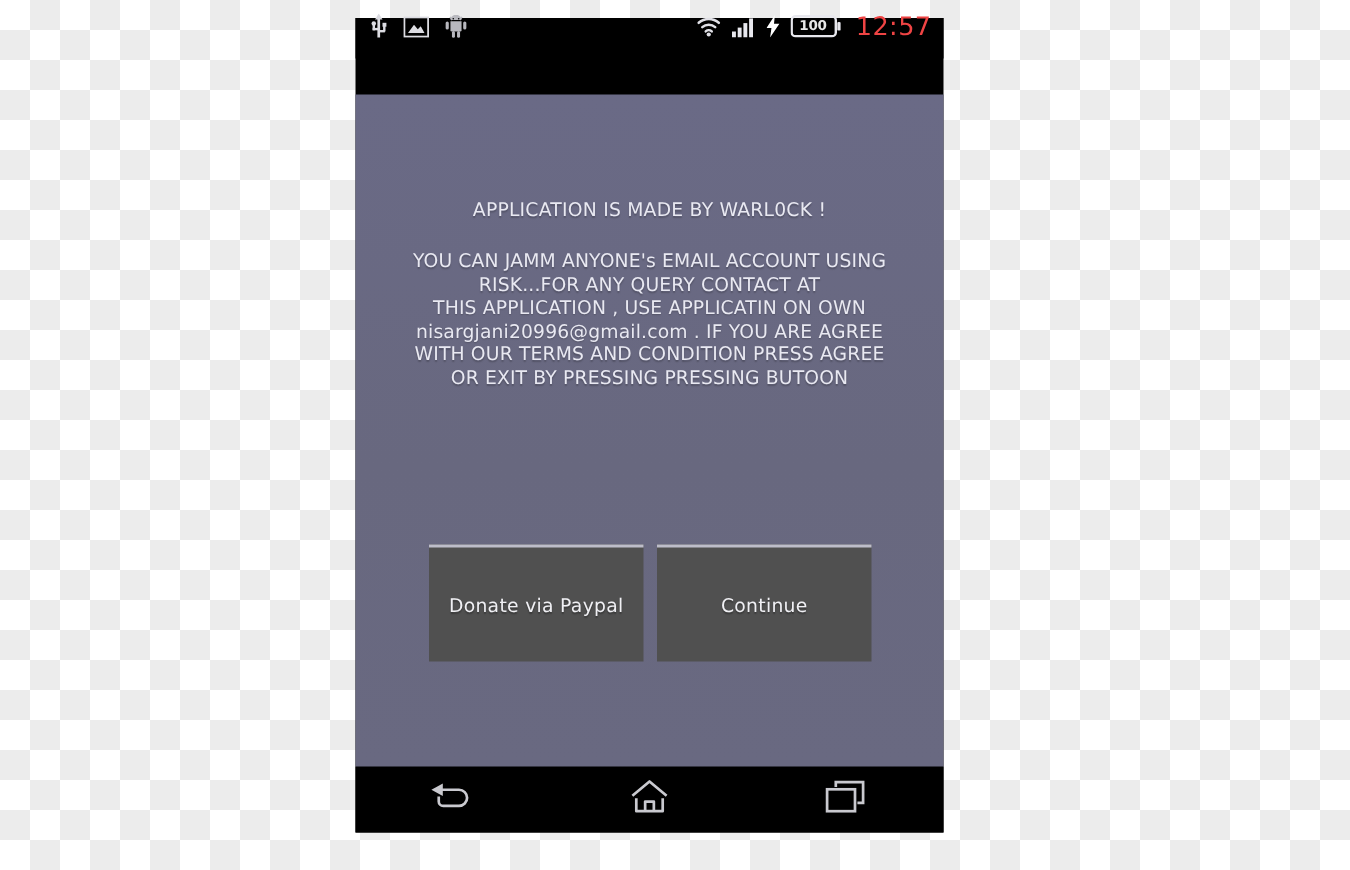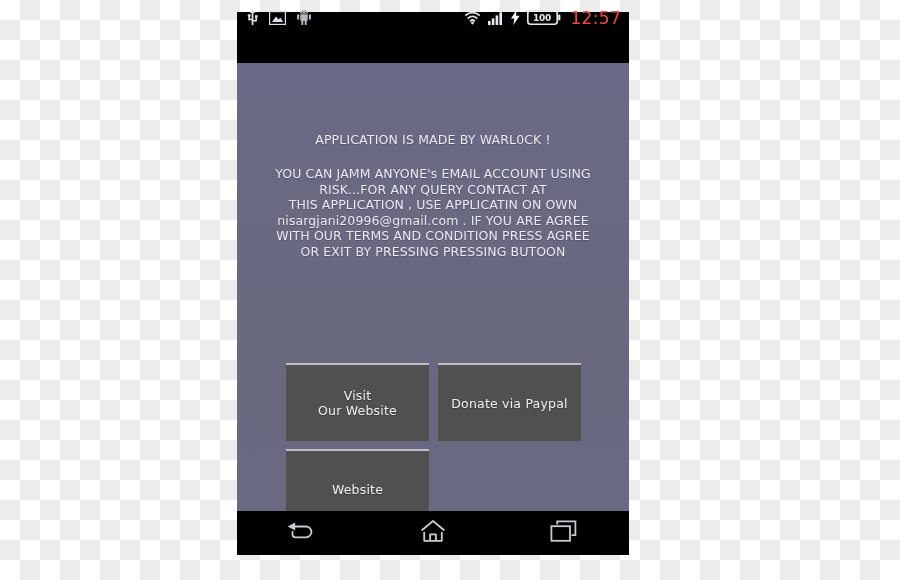--- a/index.html
+++ b/index.html
@@ -268,34 +268,28 @@
         <span class="pline">RISK...FOR ANY QUERY CONTACT AT</span>
         <span class="pline">THIS APPLICATION , USE APPLICATIN ON OWN</span>
         <span class="pline">nisargjani20996@gmail.com . IF YOU ARE AGREE</span>
         <span class="pline">WITH OUR TERMS AND CONDITION PRESS AGREE</span>
         <span class="pline">OR EXIT BY PRESSING PRESSING BUTOON</span>
       </div>
     </div>
 
     <div id="button-grid">
 
-      <button class="app-btn">
-        <span>
-          <span class="btn-l2">Visit</span>
-          <span class="btn-l2">Our Website</span>
-        </span>
-      </button>
 
       <button class="app-btn">
         <span>Donate via Paypal</span>
       </button>
 
 
       <button class="app-btn">
-        <span>Website</span>
+        <span>Continue</span>
       </button>
 
     </div>
   </div>
 
   <div id="navbar">
 
     <div class="nav-btn">
       <span>
         <svg width="30" height="22" viewBox="0 0 30 22">

